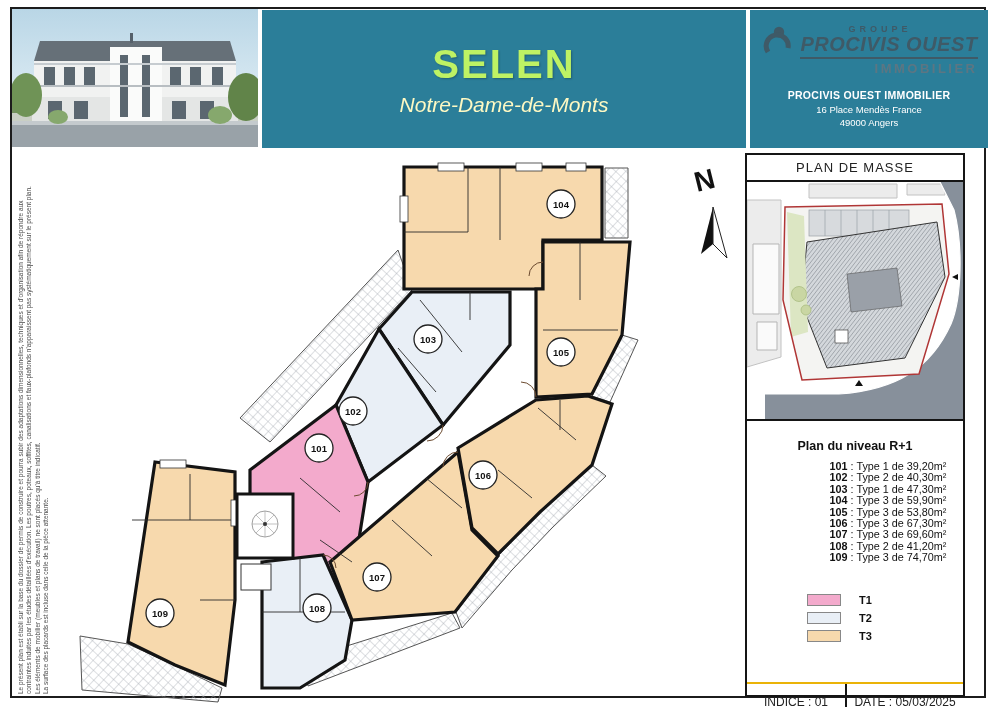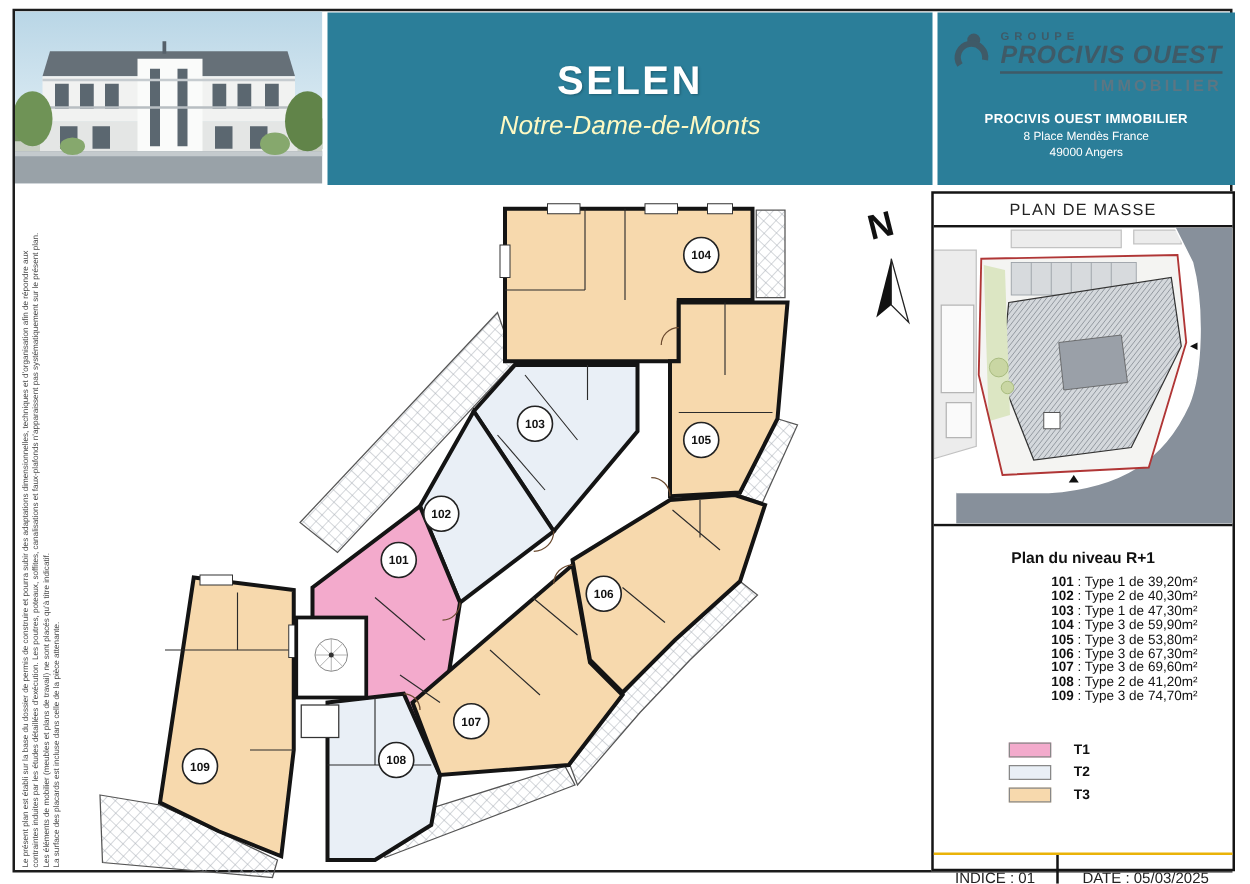--- a/index.html
+++ b/index.html
@@ -4,27 +4,27 @@
 <style>
   html,body{margin:0;padding:0;background:#fff;}
   body{font-family:"Liberation Sans", sans-serif;}
   #page{position:relative;width:1000px;height:707px;background:#fff;overflow:hidden;}
   #doc-border{position:absolute;left:10px;top:7px;width:976px;height:691px;border:2px solid #1c1c1c;box-sizing:border-box;}
 
   
   .hdr-img{position:absolute;left:12px;top:9px;width:246px;height:138px;overflow:hidden;}
   .hdr-title{position:absolute;left:262px;top:10px;width:484px;height:138px;background:#2b7e99;
     display:flex;flex-direction:column;align-items:center;justify-content:center;}
-  .hdr-title .t1{color:#ffffff;font-size:32px;font-weight:700;letter-spacing:2px;text-shadow:1px 1px 2px rgba(0,0,0,.25);}
+  .hdr-title .t1{color:#bef264;font-size:40px;font-weight:700;letter-spacing:2px;text-shadow:1px 1px 2px rgba(0,0,0,.25);}
   .hdr-title .t2{color:#fef9c3;font-size:21px;font-style:italic;margin-top:6px;}
   .hdr-brand{position:absolute;left:750px;top:10px;width:238px;height:138px;background:#2b7e99;
     display:flex;flex-direction:column;align-items:center;}
   .brand-lockup{display:flex;align-items:flex-start;margin-top:14px;}
   .brand-txt{display:flex;flex-direction:column;align-items:flex-start;}
-  .brand-group{color:#3f5a67;font-size:9px;font-weight:700;letter-spacing:4px;}
+  .brand-group{color:#3f5a67;font-size:9px;font-weight:700;letter-spacing:4px;margin-left:48px;}
   .brand-name{color:#3f5a67;font-size:20px;font-weight:800;letter-spacing:.5px;line-height:1.05;font-style:italic;}
   .brand-rule{width:100%;height:2px;background:#3f5a67;margin:2px 0 2px 0;}
   .brand-div{color:#5c7683;font-size:13px;font-weight:700;letter-spacing:2.5px;align-self:flex-end;}
   .brand-addr{margin-top:13px;text-align:center;color:#fff;}
   .brand-addr .a1{font-size:10.5px;font-weight:700;letter-spacing:.3px;}
   .brand-addr .a2{font-size:9.5px;margin-top:3px;}
   .brand-addr .a3{font-size:9.5px;margin-top:2px;}
 
   
   .disclaimer{position:absolute;left:17px;top:694px;width:542px;transform:rotate(-90deg);transform-origin:0 0;}
@@ -35,21 +35,21 @@
   .wall{stroke:#141414;stroke-width:3.2;stroke-linejoin:miter;}
   .t1{fill:#f3aacc;} .t2{fill:#e9eff6;} .t3{fill:#f7d9ad;}
   .hatch{fill:url(#grid);stroke:#555;stroke-width:1;}
   .inner{stroke:#2b2b2b;stroke-width:.9;fill:none;}
   .door{stroke:#6b4a2f;stroke-width:1;fill:none;}
   .win{fill:#fff;stroke:#333;stroke-width:.8;}
   .ulabel circle{fill:#fff;stroke:#222;stroke-width:1.3;}
   .ulabel text{font:700 9.5px "Liberation Sans",sans-serif;fill:#111;text-anchor:middle;}
 
   
-  .rpanel{position:absolute;left:745px;top:153px;width:243px;height:544px;border:2px solid #151515;box-sizing:border-box;background:#fff;}
+  .rpanel{position:absolute;left:745px;top:153px;width:220px;height:544px;border:2px solid #151515;box-sizing:border-box;background:#fff;}
   .masse-title{height:25px;border-bottom:2px solid #151515;display:flex;align-items:center;justify-content:center;
     font-size:13px;letter-spacing:1px;color:#222;}
   .masse-map{height:237px;border-bottom:2px solid #151515;position:relative;overflow:hidden;}
   .rp-content{position:relative;height:243px;border-bottom:2px solid #eab308;}
   .level-title{text-align:center;font-size:12.5px;font-weight:700;color:#111;margin-top:18px;}
   .apt-list{margin-top:8px;margin-left:66px;}
   .apt-row{font-size:10.8px;color:#111;line-height:11.4px;white-space:nowrap;text-align:center;}
   .apt-row b{font-weight:700;}
   .legend{position:absolute;left:60px;top:152px;}
   .leg-row{display:flex;align-items:center;height:18px;}
@@ -130,21 +130,21 @@
       </svg>
       <div class="brand-txt">
         <div class="brand-group">GROUPE</div>
         <div class="brand-name">PROCIVIS OUEST</div>
         <div class="brand-rule"></div>
         <div class="brand-div">IMMOBILIER</div>
       </div>
     </div>
     <div class="brand-addr">
       <div class="a1">PROCIVIS OUEST IMMOBILIER</div>
-      <div class="a2">8 Place Mendès France</div>
+      <div class="a2">16 Place Mendès France</div>
       <div class="a3">49000 Angers</div>
     </div>
   </div>
 
   <div class="disclaimer">
     <div>Le présent plan est établi sur la base du dossier de permis de construire et pourra subir des adaptations dimensionnelles, techniques et d'organisation afin de répondre aux</div>
     <div>contraintes induites par les études détaillées d'exécution. Les poutres, poteaux, soffites, canalisations et faux-plafonds n'apparaissent pas systématiquement sur le présent plan.</div>
     <div>Les éléments de mobilier (meubles et plans de travail) ne sont placés qu'à titre indicatif.</div>
     <div>La surface des placards est incluse dans celle de la pièce attenante.</div>
   </div>

